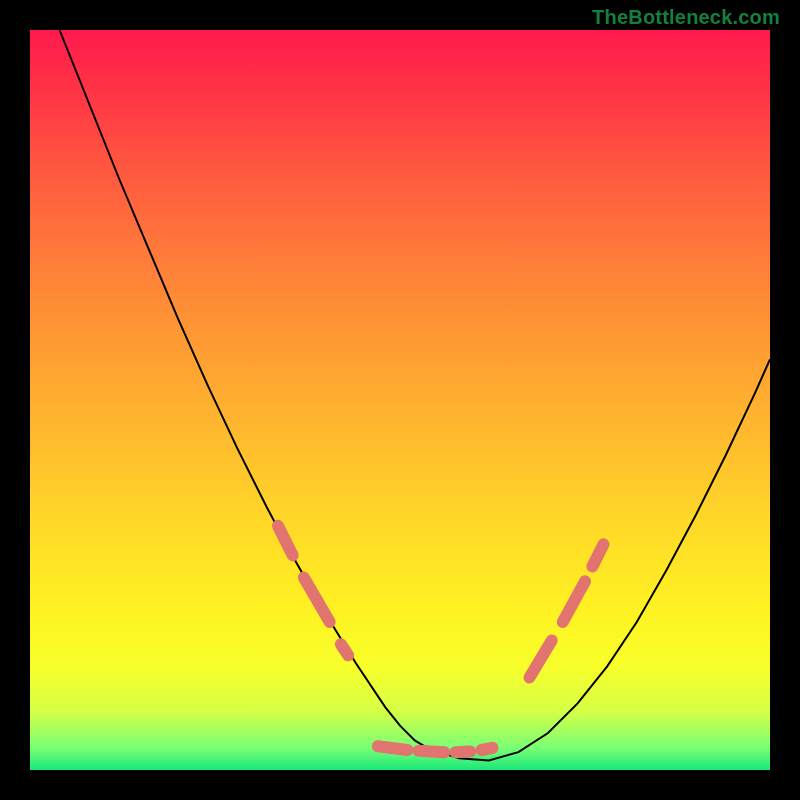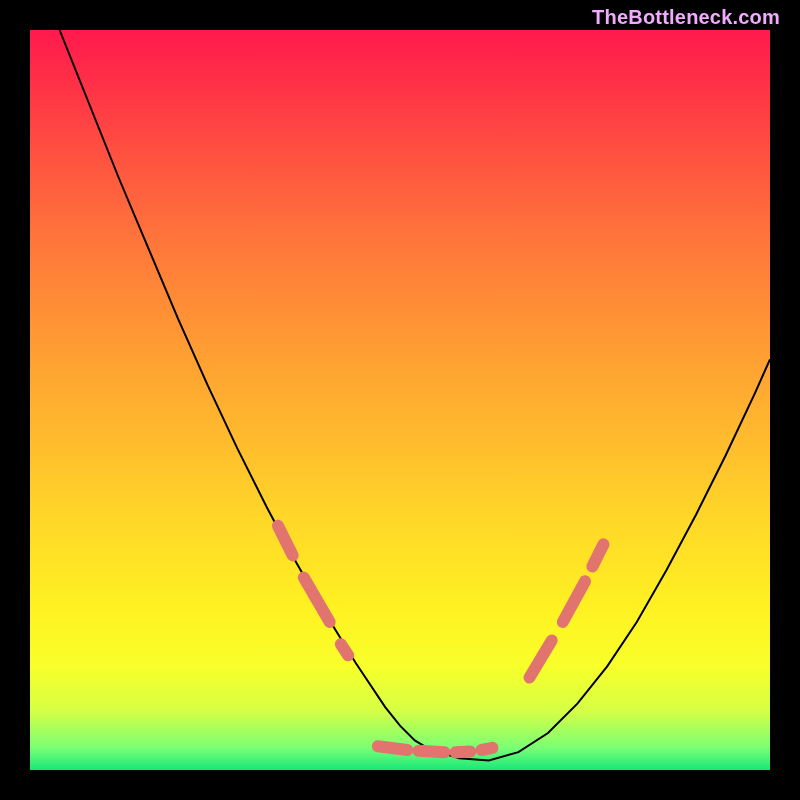--- a/index.html
+++ b/index.html
@@ -43,21 +43,21 @@
     position: absolute;
     left: 0; top: 0;
     width: 740px;
     height: 740px;
     overflow: visible;
   }
   .watermark {
     position: absolute;
     top: 6px;
     right: 20px;
-    color: #f0abfc;
+    color: #15803d;
     font-size: 20px;
     font-weight: 600;
     letter-spacing: 0.2px;
     user-select: none;
   }
   .curve {
     fill: none;
     stroke: #000;
     stroke-width: 2;
   }

